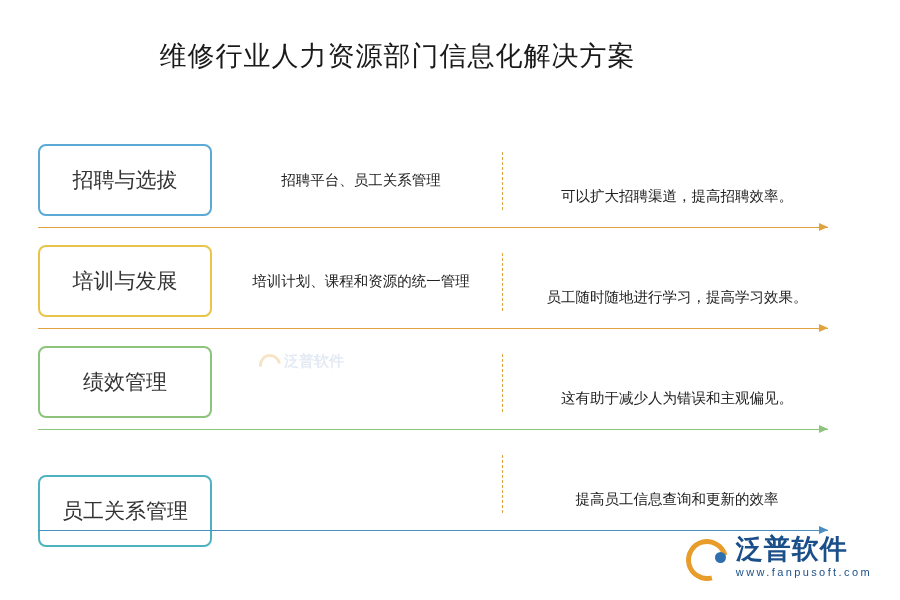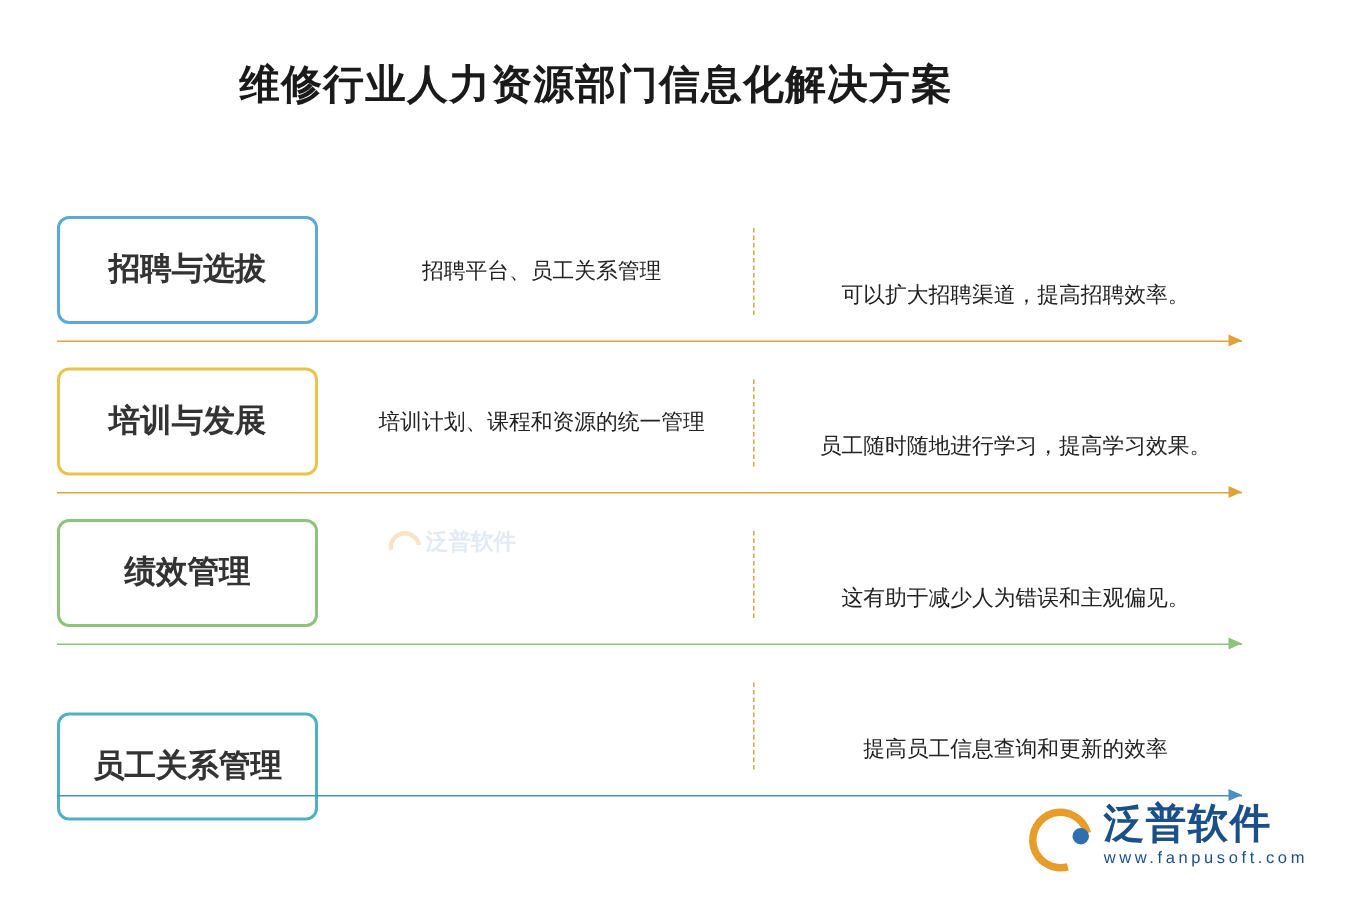--- a/index.html
+++ b/index.html
@@ -20,21 +20,21 @@
     height: 600px;
     box-sizing: border-box;
   }
   .page-title {
     position: absolute;
     top: 38px;
     left: 0;
     width: 795px;
     text-align: center;
     font-size: 27px;
-    font-weight: bold;
+    font-weight: normal;
     color: #1a1a1a;
     letter-spacing: 1px;
   }
 
   .rows {
     position: absolute;
     top: 138px;
     left: 0;
     width: 900px;
   }
@@ -53,21 +53,21 @@
     border: 2px solid #ccc;
     border-radius: 8px;
     display: flex;
     align-items: center;
     justify-content: center;
     box-sizing: border-box;
     background: #ffffff;
   }
   .label-box span {
     font-size: 21px;
-    font-weight: bold;
+    font-weight: normal;
     color: #333333;
     line-height: 1.2;
     text-align: center;
     padding: 0 6px;
   }
 
   
   .mid-text {
     position: absolute;
     left: 222px;

